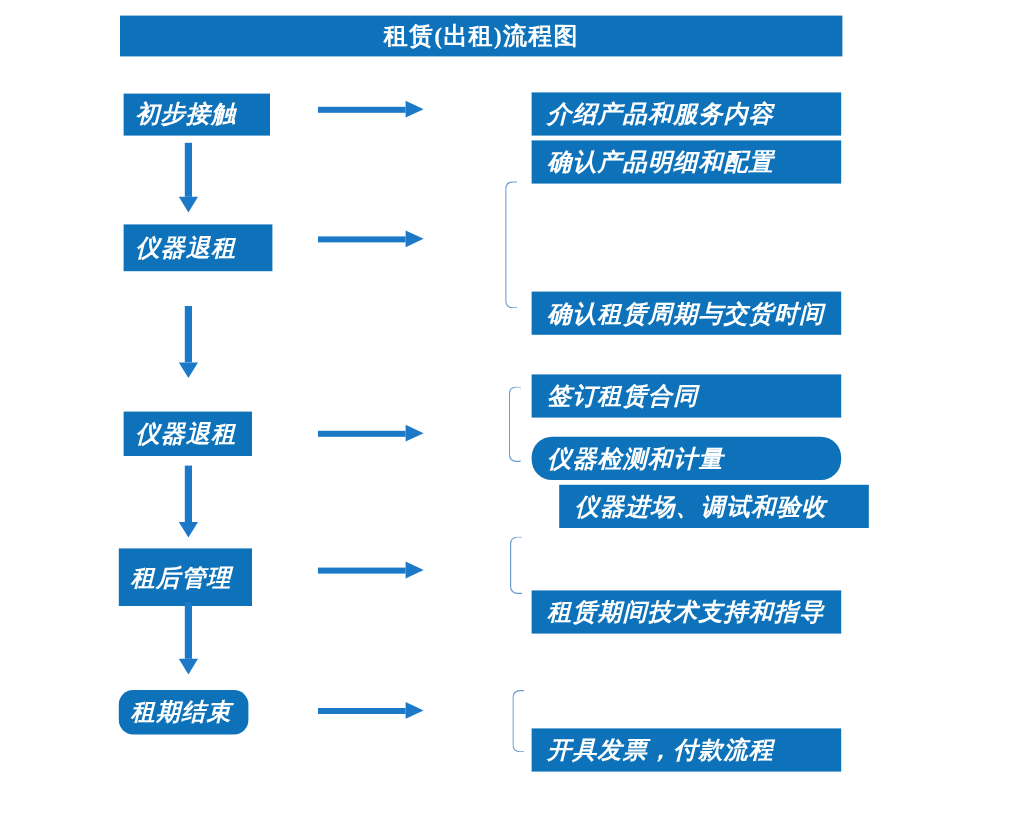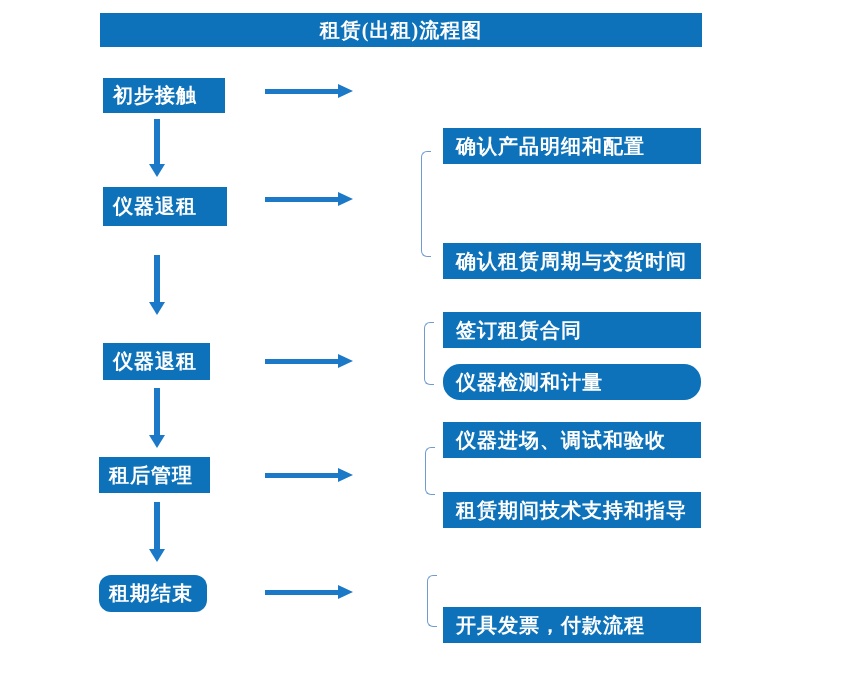--- a/index.html
+++ b/index.html
@@ -26,39 +26,40 @@
     display: flex; align-items: center; justify-content: center;
   }
 
   .box {
     position: absolute;
     background: var(--box-blue);
     color: var(--text-white);
     font-size: 20px; font-weight: bold; letter-spacing: 1px;
     display: flex; align-items: center;
     white-space: nowrap;
+    font-style: italic;
   }
   .stage  { padding-left: 10px; }
   .detail { left: 443px; width: 258px; height: 36px; padding-left: 13px; }
 
   
   .s1 { left: 103px; top: 78px;  width: 122px; height: 35px; }
   .s2 { left: 103px; top: 187px; width: 124px; height: 39px; }
   .s3 { left: 103px; top: 343px; width: 107px; height: 37px; }
-  .s4 { left: 99px;  top: 457px; width: 111px; height: 36px; }
+  .s4 { left: 99px;  top: 457px; width: 111px; height: 48px; }
   .s5 { left: 99px;  top: 575px; width: 108px; height: 37px; border-radius: 12px; }
 
   
   .d1  { top: 77px;  }
-  .d2  { top: 128px; text-align: right; }
+  .d2  { top: 117px; text-align: right; }
   .d3  { top: 187px; }
   .d4  { top: 243px; }
   .d5  { top: 312px; }
   .d6  { top: 364px; border-radius: 17px; }
-  .d7  { top: 422px; }
+  .d7  { top: 404px; margin-left: 23px; }
   .d8  { top: 492px; }
   .d9  { top: 556px; height: 37px; }
   .d10 { top: 607px; }
 
   
   .h-arrow {
     position: absolute; left: 265px; width: 88px; height: 14px;
     display: flex; align-items: center;
   }
   .h-arrow-body { flex: 1; height: 5px; background: var(--arrow-blue); }
@@ -152,20 +153,21 @@
   <div class="h-arrow a5">
     <div class="h-arrow-body"></div>
     <div class="h-arrow-head"></div>
   </div>
 
   <div class="bracket b1"></div>
   <div class="bracket b2"></div>
   <div class="bracket b3"></div>
   <div class="bracket b4"></div>
 
+  <div class="box detail d1">介绍产品和服务内容</div>
   <div class="box detail d2">确认产品明细和配置</div>
   <div class="box detail d4">确认租赁周期与交货时间</div>
   <div class="box detail d5">签订租赁合同</div>
   <div class="box detail d6">仪器检测和计量</div>
   <div class="box detail d7">仪器进场、调试和验收</div>
   <div class="box detail d8">租赁期间技术支持和指导</div>
   <div class="box detail d10">开具发票，付款流程</div>
 
 </div>
 

